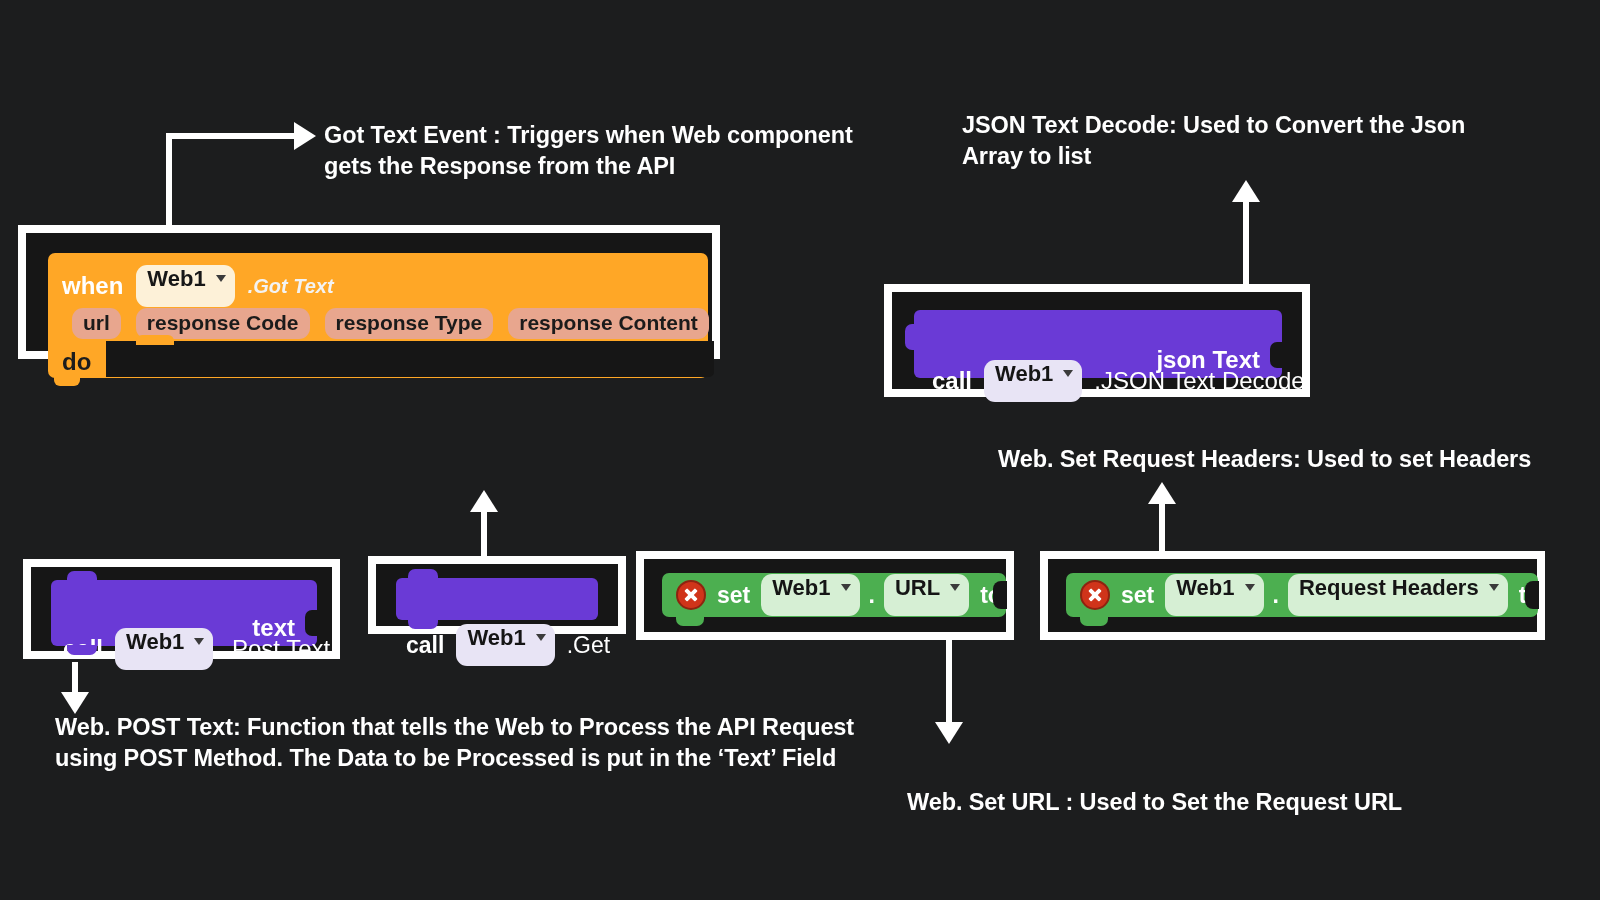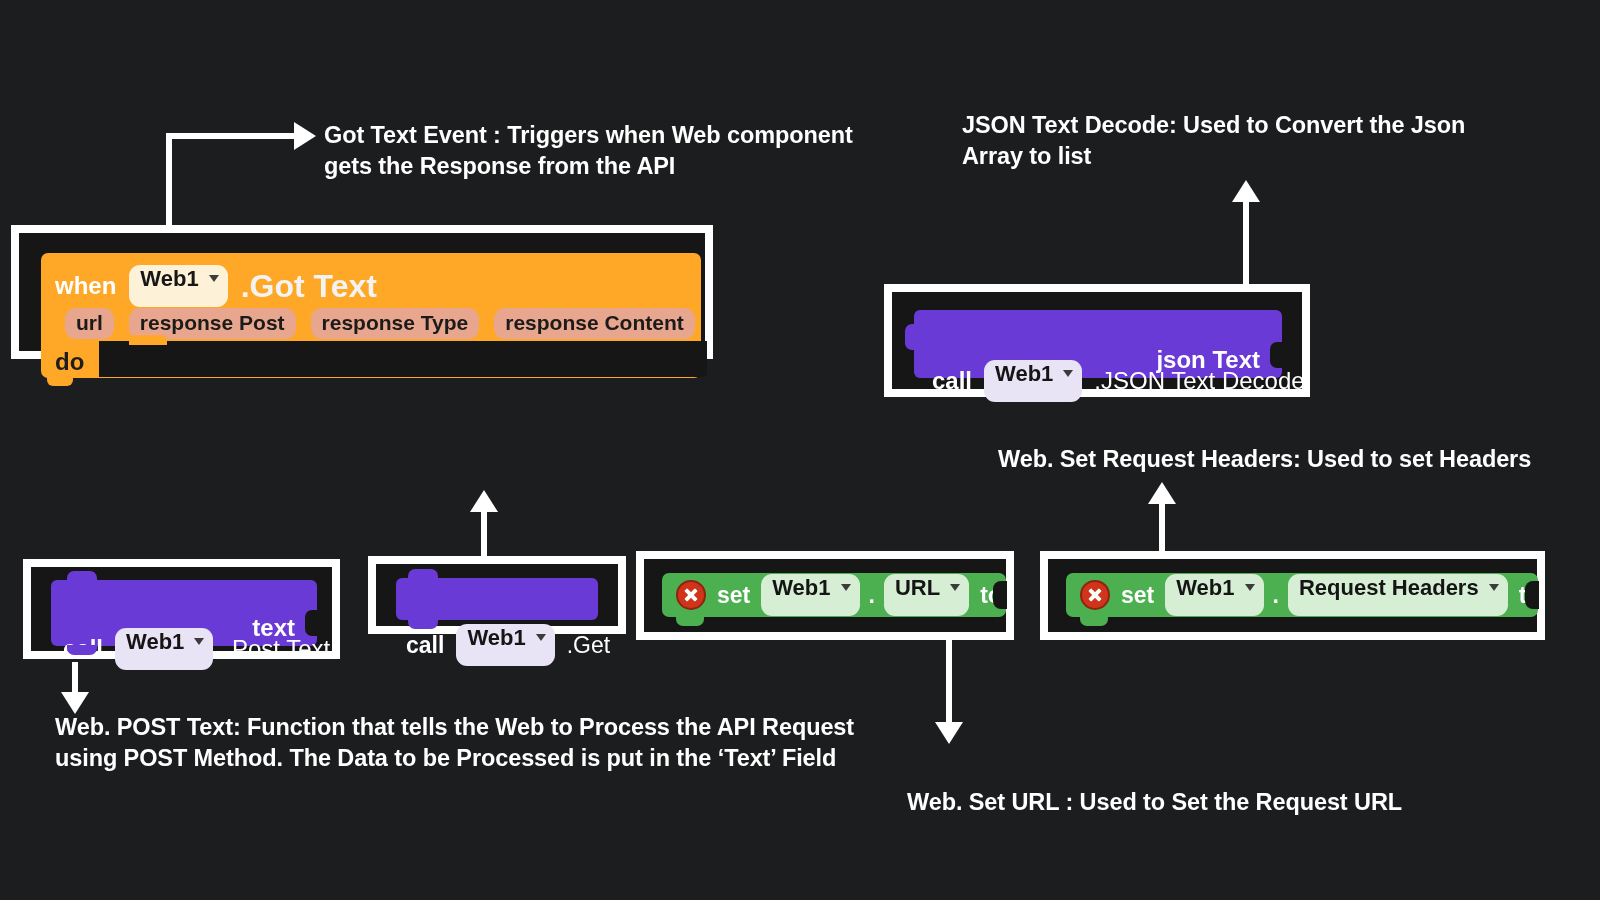--- a/index.html
+++ b/index.html
@@ -68,21 +68,21 @@
   
   .event-blk{
     background:#ffa726;
     border-radius:7px;
   }
   .event-row1{
     position:absolute;left:14px;top:12px;
     display:flex;align-items:center;gap:13px;
   }
   .event-row1 .when-word{color:#ffffff;font-weight:bold;font-size:24px;}
-  .event-row1 .evt-name{color:#f3f3f3;font-weight:bold;font-size:32px;}
+  .event-row1 .evt-name{color:#f3f3f3;font-weight:bold;font-size:20px;font-style:italic;}
   .params{
     position:absolute;left:24px;top:55px;
     display:flex;align-items:center;gap:15px;
   }
   .param{
     background:#e8a68e;
     color:#1b1b1b;
     font-weight:bold;
     font-size:21px;
     border-radius:11px;
@@ -226,36 +226,36 @@
 
   <div class="arrow-line" style="left:1159px;top:500px;width:6px;height:58px;"></div>
   <div class="arrow-head head-up" style="left:1148px;top:482px;"></div>
 
   <div class="arrow-line" style="left:72px;top:662px;width:6px;height:32px;"></div>
   <div class="arrow-head head-down" style="left:61px;top:692px;"></div>
 
   <div class="arrow-line" style="left:946px;top:640px;width:6px;height:84px;"></div>
   <div class="arrow-head head-down" style="left:935px;top:722px;"></div>
 
-  <div class="frame" style="left:11px;top:225px;width:702px;height:134px;">
+  <div class="frame" style="left:18px;top:225px;width:702px;height:134px;">
 
     <div class="blk event-blk" style="left:22px;top:20px;width:660px;height:125px;">
 
       <div class="event-row1">
         <span class="when-word">when</span>
         <span class="dd dd-orange">
           <span>Web1</span>
           <span class="caret"></span>
         </span>
         <span class="evt-name">.Got Text</span>
       </div>
 
       <div class="params">
         <span class="param">url</span>
-        <span class="param">response Post</span>
+        <span class="param">response Code</span>
         <span class="param">response Type</span>
         <span class="param">response Content</span>
       </div>
 
       <div class="do-word">do</div>
       <div class="do-slot"></div>
       <div class="do-notch-up"></div>
       <div class="event-bottom-left-notch"></div>
     </div>
   </div>

